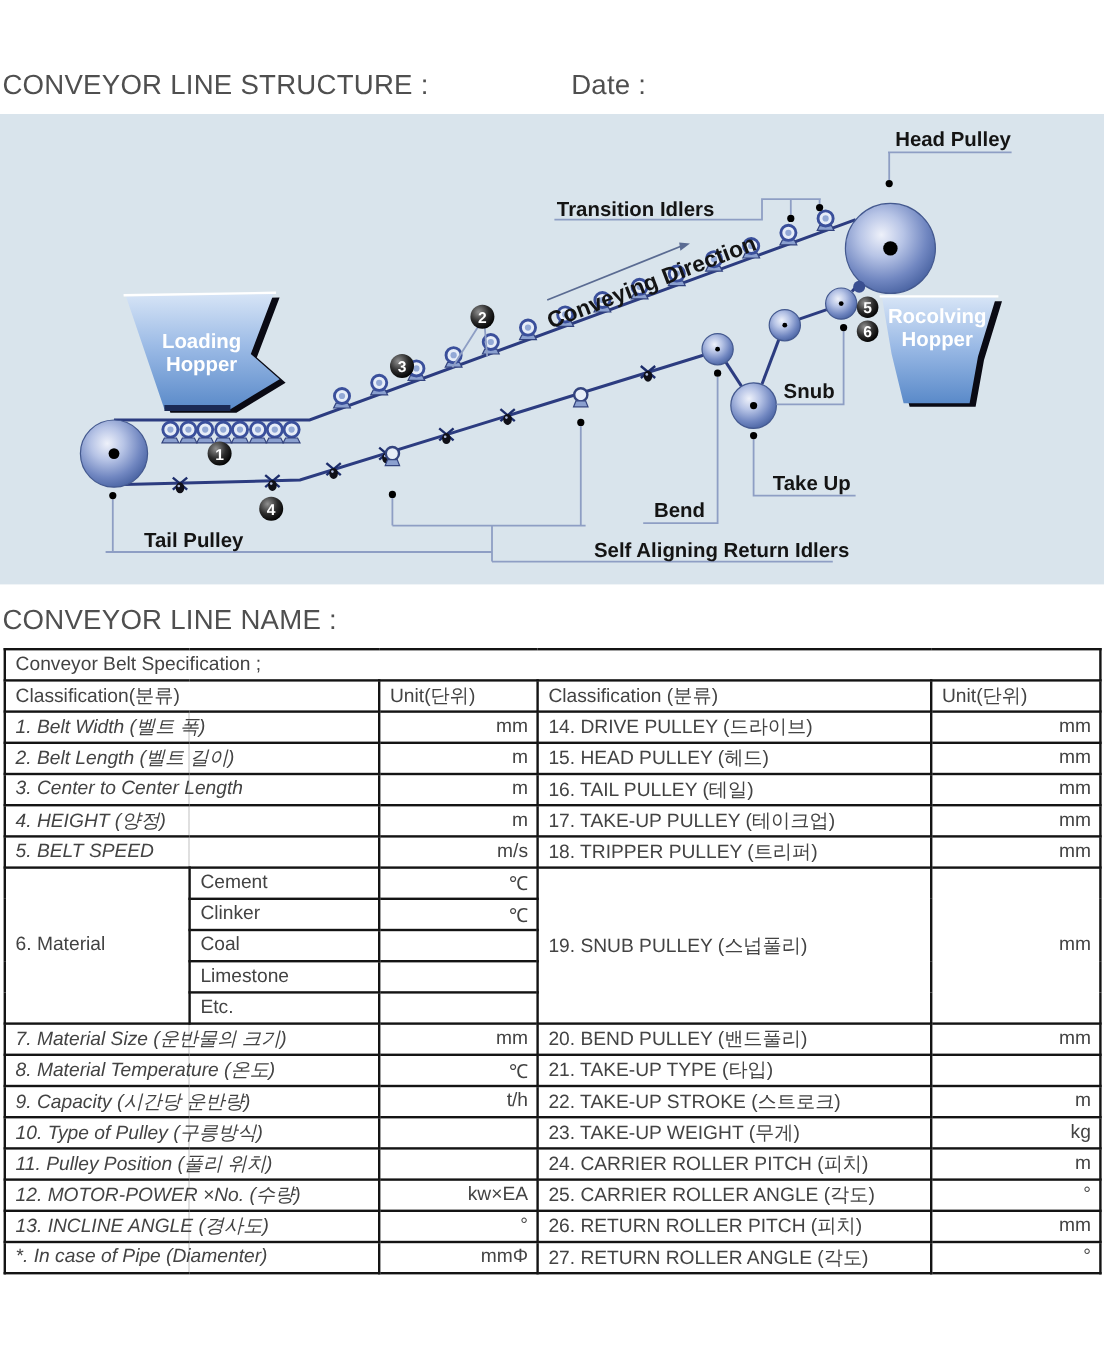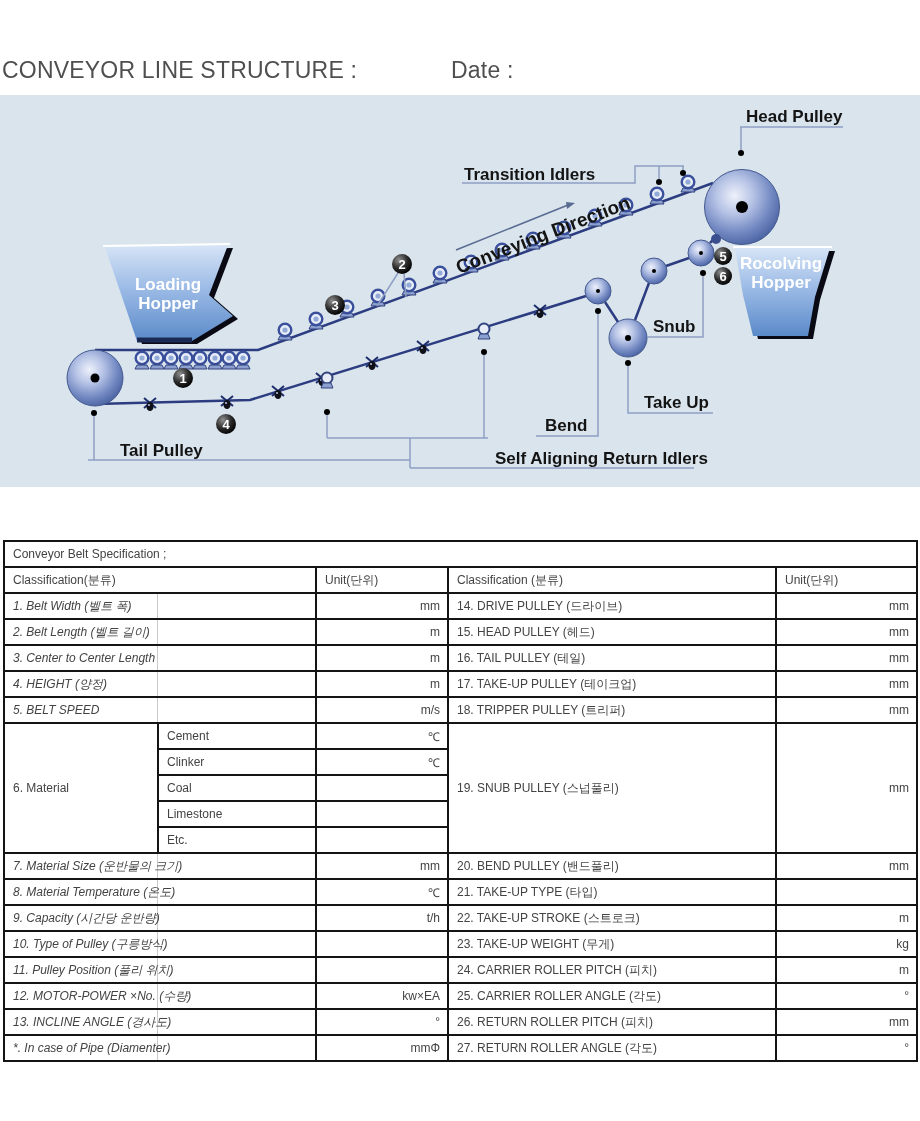--- a/index.html
+++ b/index.html
@@ -6,36 +6,36 @@
   body{width:920px;height:1121px;position:relative;font-family:"Liberation Sans",sans-serif;}
   .page{position:absolute;inset:0;}
 
   .title-bar{position:absolute;left:4px;top:1px;font-size:23px;font-weight:bold;white-space:nowrap;}
   .horse{color:#f7941d;font-size:25px;margin-right:5px;font-weight:normal;}
   .t-hi{color:#f7941d;}
   .t-rest{color:#3c3c3c;margin-left:4px;}
 
   .sub{position:absolute;font-size:23px;color:#4f4f4f;letter-spacing:.2px;white-space:nowrap;}
   .structure-label{left:2px;top:57px;}
-  .date-label{left:451px;top:57px;}
+  .date-label{left:476px;top:57px;}
   .name-label{left:2px;top:503px;}
 
   .diagram{position:absolute;left:0;top:95px;width:920px;height:392px;background:#d9e4ec;}
   .diagram svg{display:block;}
   svg text{font-family:"Liberation Sans",sans-serif;}
   .dlabel{font-size:17px;font-weight:bold;fill:#141414;}
   .dlabel-big{font-size:19px;font-weight:bold;fill:#141414;}
   .hoptext{font-size:17px;font-weight:bold;fill:#ffffff;text-anchor:middle;}
   .badge-num{font-size:13px;font-weight:bold;fill:#ffffff;text-anchor:middle;}
   .leader{stroke:#8e9ec4;stroke-width:1.5;fill:none;}
   .belt{stroke:#2c3c80;stroke-width:2.5;fill:none;}
   .dot{fill:#000;}
 
   table.spec{position:absolute;left:3px;top:540px;width:913px;border-collapse:collapse;table-layout:fixed;
-    font-size:12px;color:#434343;}
+    font-size:16px;color:#434343;}
   table.spec td{border:2px solid #141414;height:24px;padding:0 7px 0 8px;overflow:hidden;white-space:nowrap;vertical-align:middle;}
   td.unit{text-align:right;padding-right:7px;border-radius:12px;}
   td.gline{background:linear-gradient(#cbcbcb,#cbcbcb) 152px 0 / 1px 100% no-repeat;font-style:italic;}
   td.tall{vertical-align:middle;}
 </style>
 </head>
 <body>
 
 <div class="page">
 
@@ -232,20 +232,21 @@
       <text class="dlabel" x="464" y="85">Transition Idlers</text>
       <text class="dlabel-big" transform="translate(459,179) rotate(-21)">Conveying Direction</text>
       <text class="dlabel" x="653" y="237">Snub</text>
       <text class="dlabel" x="644" y="313">Take Up</text>
       <text class="dlabel" x="545" y="336">Bend</text>
       <text class="dlabel" x="120" y="361">Tail Pulley</text>
       <text class="dlabel" x="495" y="369">Self Aligning Return Idlers</text>
     </svg>
   </div>
 
+  <div class="sub name-label">CONVEYOR LINE NAME :</div>
 
   <table class="spec">
     <colgroup>
       <col style="width:154px">
         <col style="width:158px">
         <col style="width:132px">
       <col style="width:328px">
         <col style="width:141px">
     </colgroup>
     <tbody>

